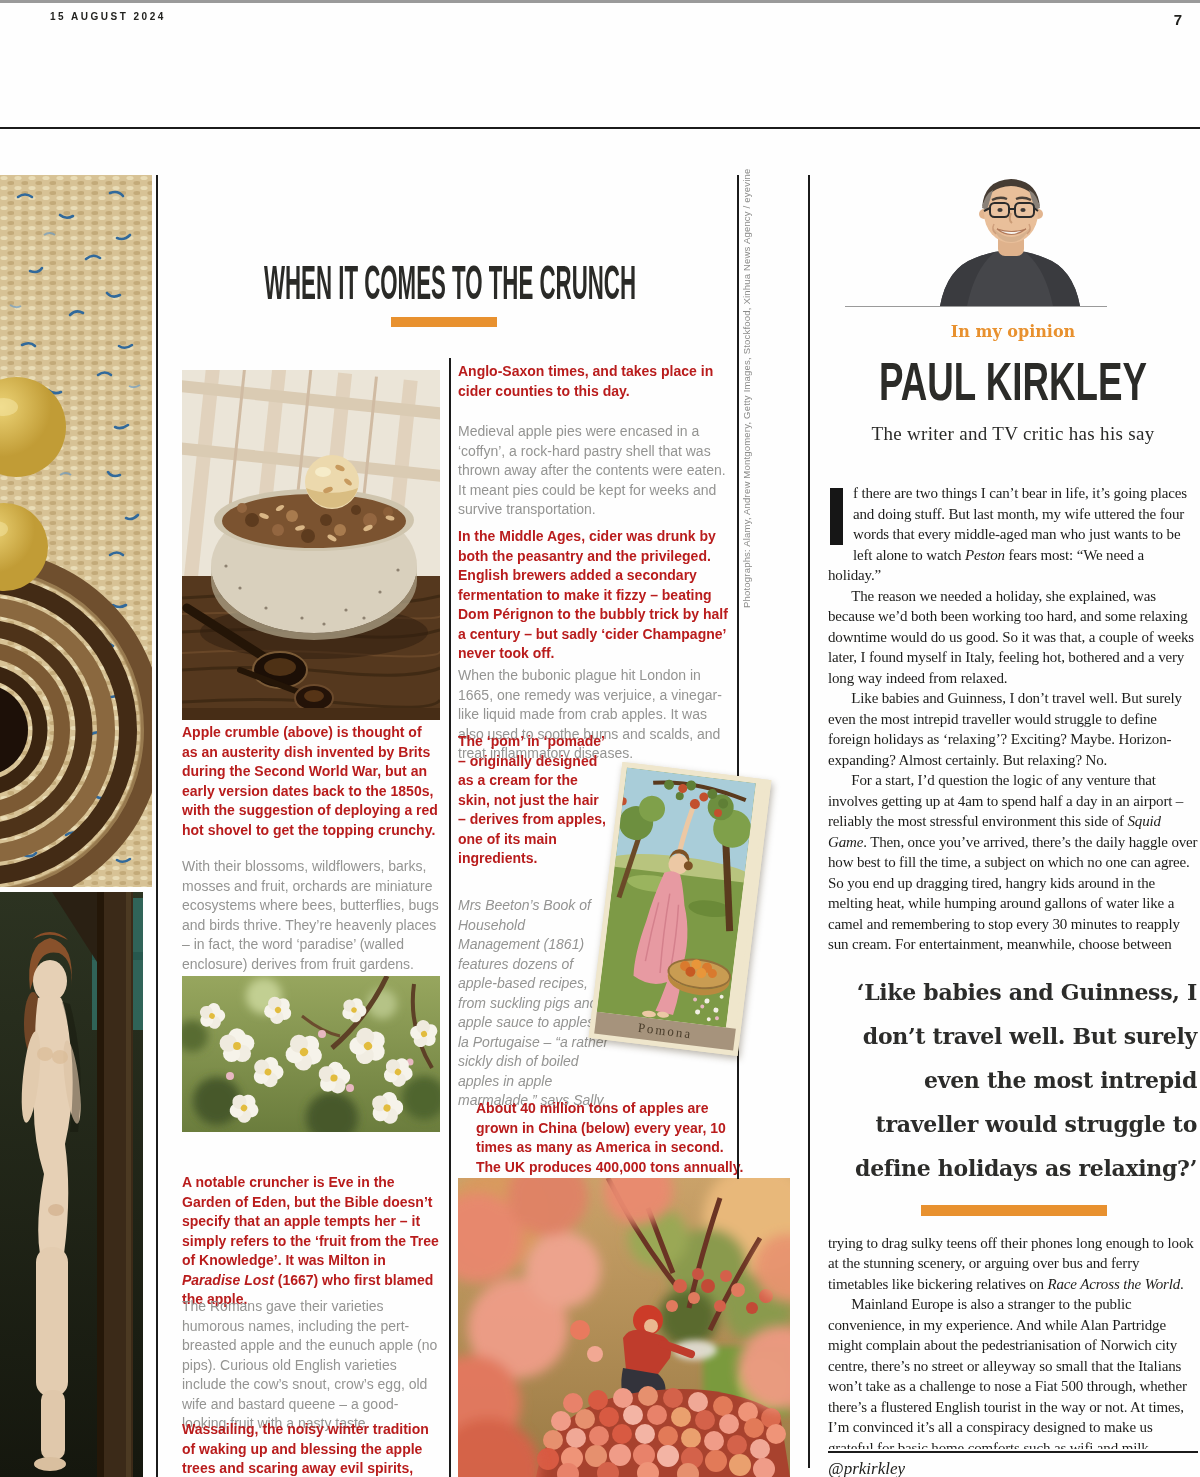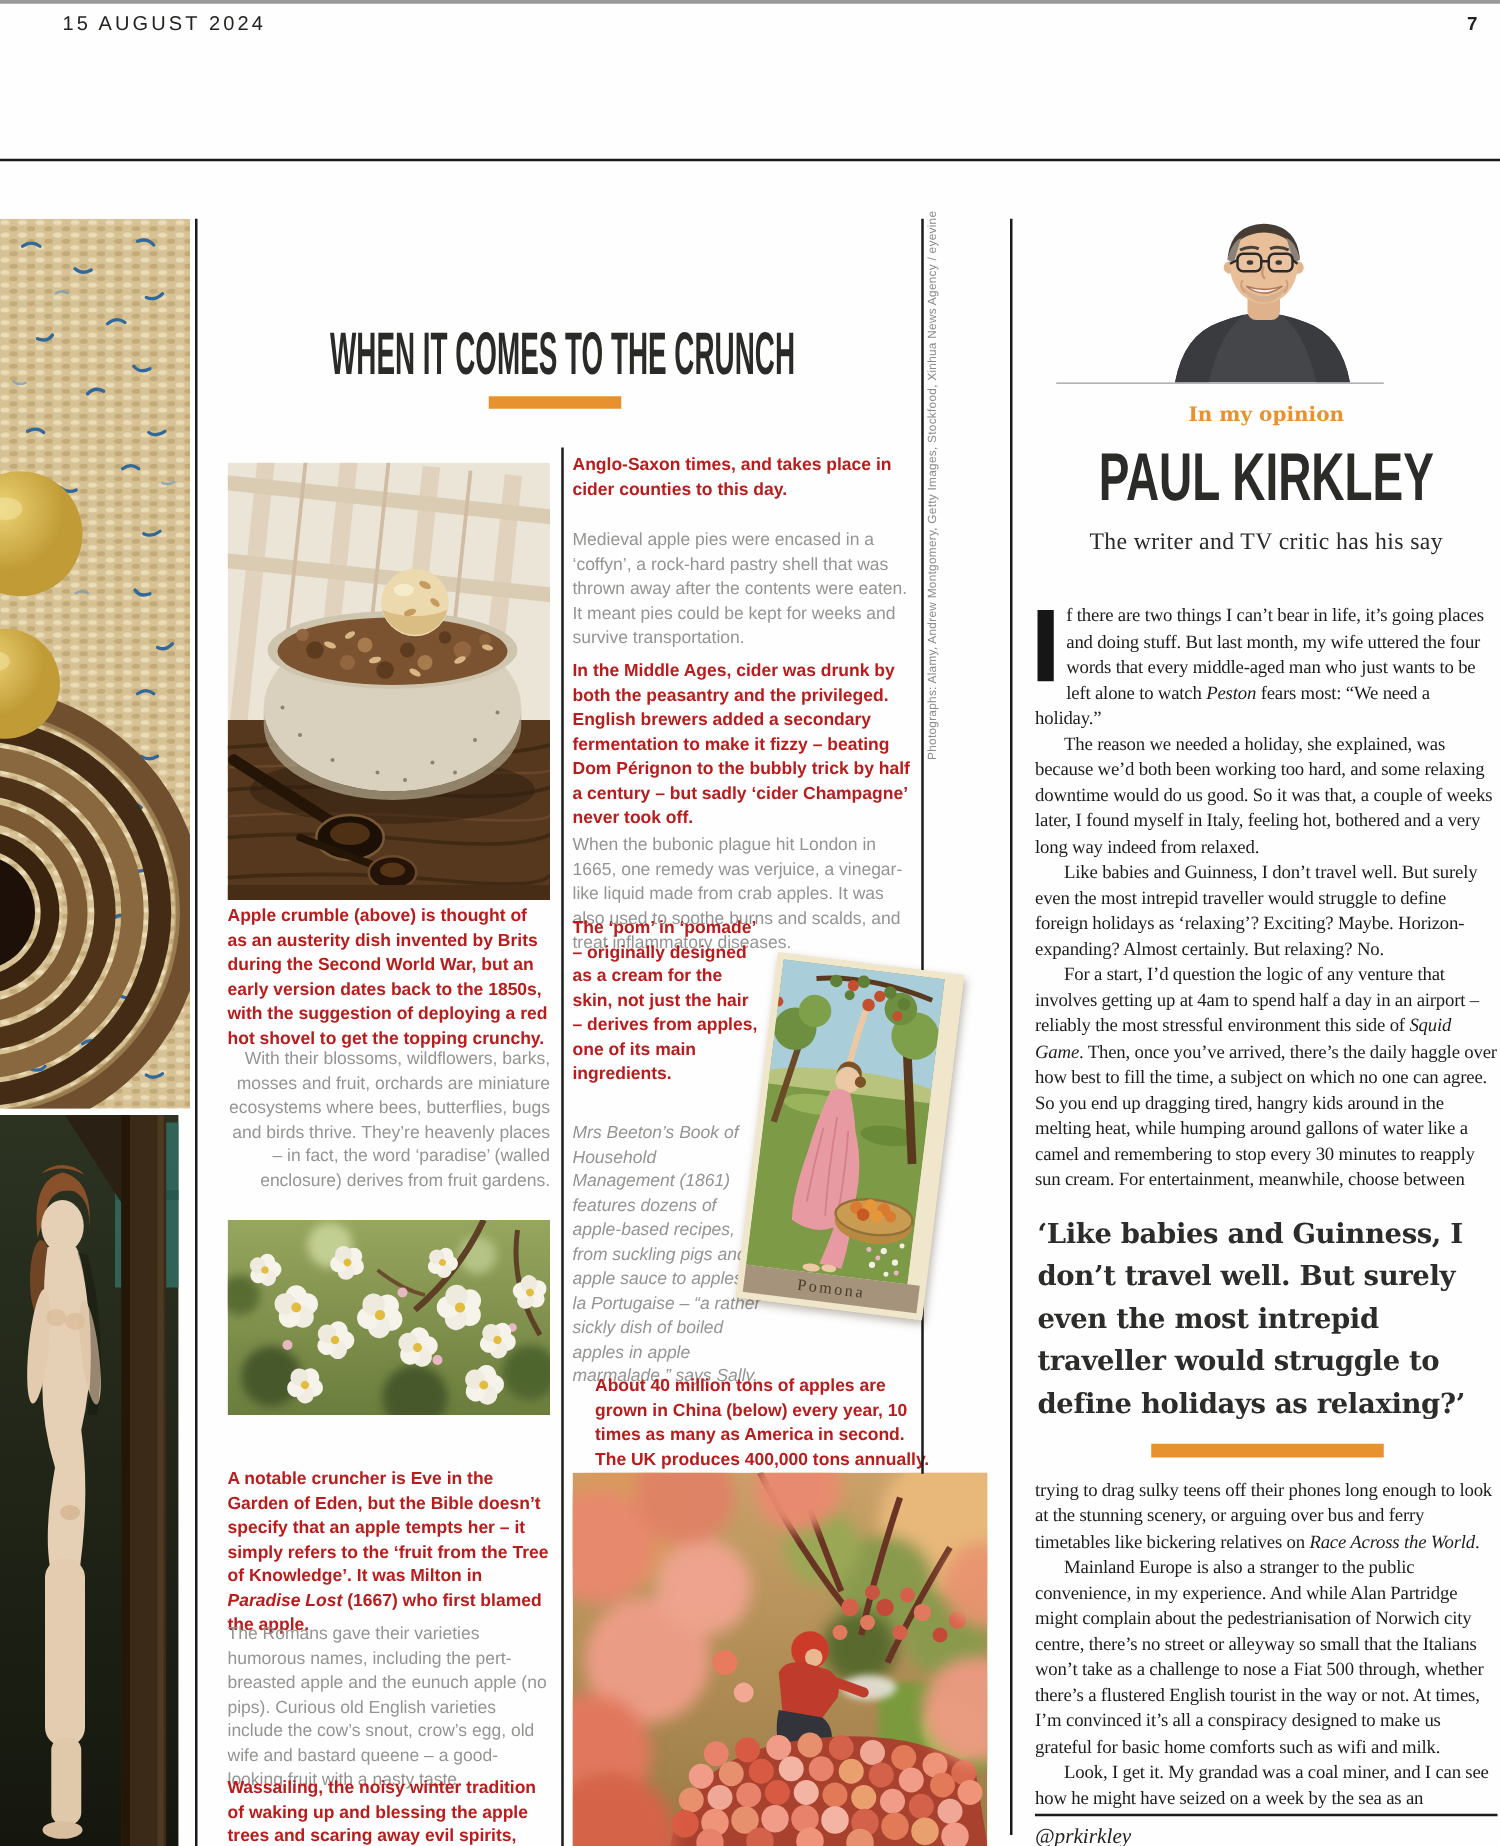--- a/index.html
+++ b/index.html
@@ -1,21 +1,21 @@
 <!DOCTYPE html>
 <html><head>
 <meta charset="utf-8">
 <style>
   html,body{margin:0;padding:0;background:#ffffff;}
   #page{position:relative;width:1200px;height:1477px;background:#fefefe;overflow:hidden;
         font-family:"Liberation Sans",sans-serif;}
   .abs{position:absolute;}
   
   .edge-top{position:absolute;left:0;top:0;width:1200px;height:3px;background:#9a9a9a;}
-  .date{position:absolute;left:50px;top:11px;font-size:16px;font-weight:400;letter-spacing:2.5px;color:#22221f;}
+  .date{position:absolute;left:50px;top:11px;font-size:10px;font-weight:700;letter-spacing:2.5px;color:#22221f;}
   .pagenum{position:absolute;right:18px;top:11px;font-size:15px;font-weight:700;color:#22221f;}
   .rule-h{position:absolute;left:0;top:127px;width:1200px;height:2px;background:#1b1b1b;}
   
   .vr{position:absolute;width:2px;background:#1b1b1b;z-index:1;}
   
   .headline-svg{position:absolute;left:170px;top:256px;z-index:2;}
   .orange-bar1{position:absolute;left:391px;top:317px;width:106px;height:10px;z-index:2;}
   
   .col-p{position:absolute;font-size:14px;line-height:19.5px;letter-spacing:0;}
   .p-dark{color:#b91c1c;font-weight:700;}
@@ -43,22 +43,22 @@
   .author-svg{position:absolute;left:828px;top:350px;}
   .standfirst{position:absolute;left:828px;top:423px;width:370px;text-align:center;
         font-family:"Liberation Serif",serif;font-size:19px;color:#2b2b29;letter-spacing:.3px;}
   .op-body{position:absolute;left:828px;top:483px;width:371px;height:966px;overflow:hidden;
         font-family:"Liberation Serif",serif;font-size:15px;line-height:20.5px;letter-spacing:-.15px;color:#1d1d1b;}
   .op-body p{margin:0;}
   .op-body p.ind{text-indent:1.55em;}
   .op-body i{font-style:italic;}
   .dropcap{float:left;width:13px;height:57px;background:#161616;margin:5px 10px 2px 2px;
         color:transparent;font-size:0;overflow:hidden;}
-  .pull{margin:15px 2px 0;text-align:left;font-family:"DejaVu Serif",serif;font-weight:700;
-        font-size:22px;line-height:34px;letter-spacing:-.3px;color:#2c2c2a;}
+  .pull{margin:15px 2px 0;text-align:right;font-family:"DejaVu Serif",serif;font-weight:700;
+        font-size:22px;line-height:44px;letter-spacing:-.3px;color:#2c2c2a;}
   .orange-bar2{width:186px;height:11px;margin:15px auto 17px;}
   .foot-rule{position:absolute;left:828px;top:1451px;width:370px;height:2px;background:#1b1b1b;}
   .handle{position:absolute;left:828px;top:1459px;font-family:"Liberation Serif",serif;
         font-style:italic;font-size:17px;color:#22221f;}
 </style>
 </head>
 <body>
 
 <div id="page">
 
@@ -251,21 +251,21 @@
       <ellipse cx="98" cy="300" rx="27" ry="18" fill="#1c0f06" stroke="#7a5a36" stroke-width="2"></ellipse>
       <ellipse cx="98" cy="297" rx="16" ry="9" fill="#4e3115"></ellipse>
       <path d="M58,300 L122,324" stroke="#241507" stroke-width="6" stroke-linecap="round"></path>
       <ellipse cx="132" cy="328" rx="19" ry="13" fill="#241308" stroke="#6b4a2c" stroke-width="2"></ellipse>
       <ellipse cx="132" cy="326" rx="10" ry="6" fill="#563416"></ellipse>
       <rect y="338" width="258" height="12" fill="#472d16"></rect>
     </svg>
   </div>
 
   <p class="col-p lc p-dark abs" style="top:723px;margin:0;">Apple crumble (above) is thought of as an austerity dish invented by Brits during the Second World War, but an early version dates back to the 1850s, with the suggestion of deploying a red hot shovel to get the topping crunchy.</p>
-  <p class="col-p lc p-gray abs" style="top:837px;margin:0;text-align:right;">With their blossoms, wildflowers, barks, mosses and fruit, orchards are miniature ecosystems where bees, butterflies, bugs and birds thrive. They’re heavenly places – in fact, the word ‘paradise’ (walled enclosure) derives from fruit gardens.</p>
+  <p class="col-p lc p-gray abs" style="top:857px;margin:0;">With their blossoms, wildflowers, barks, mosses and fruit, orchards are miniature ecosystems where bees, butterflies, bugs and birds thrive. They’re heavenly places – in fact, the word ‘paradise’ (walled enclosure) derives from fruit gardens.</p>
   <p class="col-p lc p-dark abs" style="top:1173px;margin:0;">A notable cruncher is Eve in the Garden of Eden, but the Bible doesn’t specify that an apple tempts her – it simply refers to the ‘fruit from the Tree of Knowledge’. It was Milton in <i>Paradise Lost</i> (1667) who first blamed the apple.</p>
   <p class="col-p lc p-gray abs" style="top:1297px;margin:0;">The Romans gave their varieties humorous names, including the pert-breasted apple and the eunuch apple (no pips). Curious old English varieties include the cow’s snout, crow’s egg, old wife and bastard queene – a good-looking fruit with a nasty taste.</p>
   <p class="col-p lc p-dark abs" style="top:1420px;margin:0;">Wassailing, the noisy winter tradition of waking up and blessing the apple trees and scaring away evil spirits, dates back to</p>
 
   <div class="photo" style="left:182px;top:976px;width:258px;height:156px;">
     <svg width="258" height="156" viewBox="0 0 258 156" xmlns="http://www.w3.org/2000/svg">
       <defs>
         <linearGradient id="blbg" x1="0" y1="0" x2="0" y2="1">
           <stop offset="0" stop-color="#97a65e"></stop>
             <stop offset="1" stop-color="#6b7d3d"></stop>

